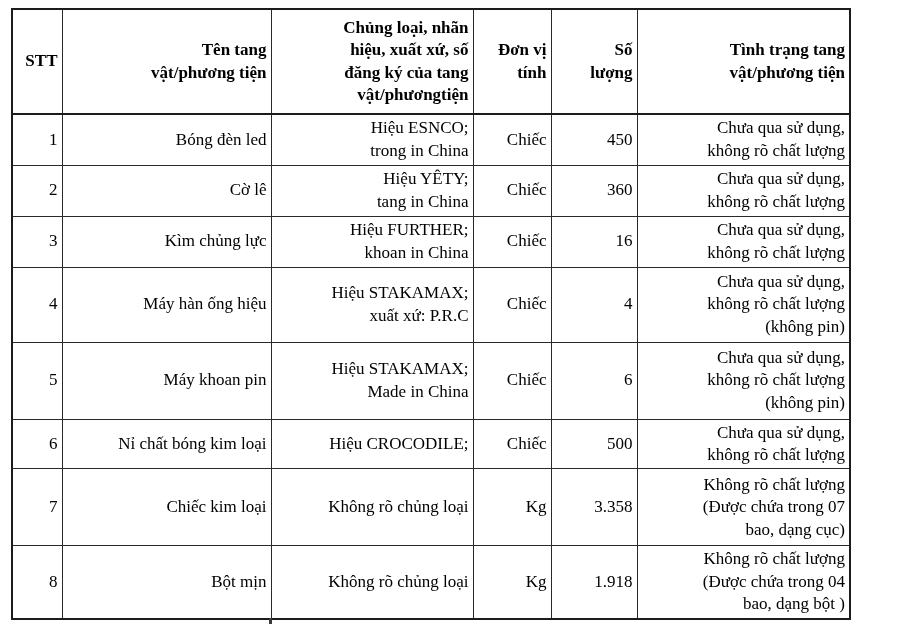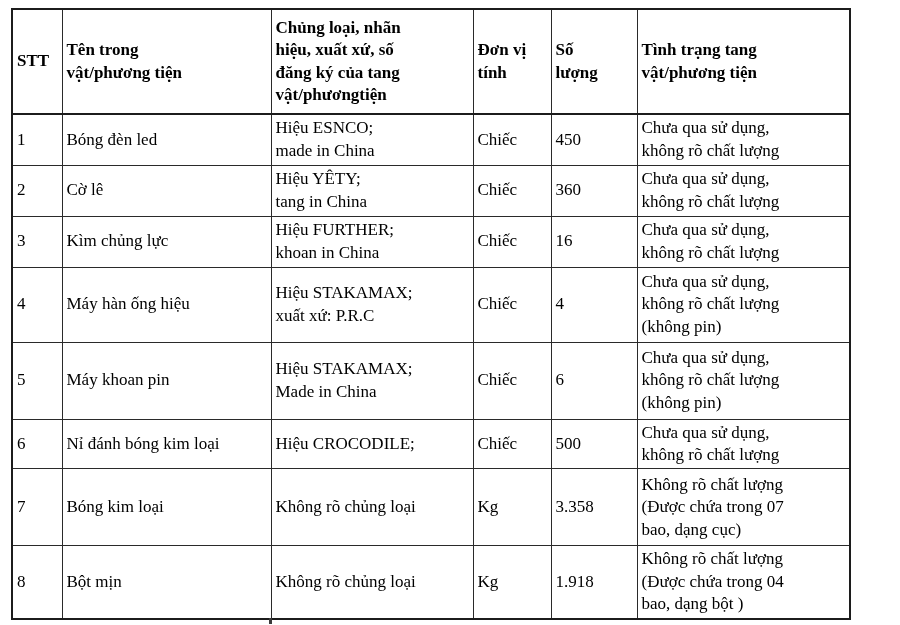--- a/index.html
+++ b/index.html
@@ -23,21 +23,21 @@
     left: 11px;
     top: 8px;
     border-collapse: collapse;
     table-layout: fixed;
     width: 840px;
     border: 2px solid #1c1c1c;
   }
   table.seized-goods td, table.seized-goods th {
     border: 1px solid #2a2a2a;
     vertical-align: middle;
-    text-align: left;
+    text-align: right;
     white-space: pre-line;
     font-size: 17px;
     line-height: 1.32;
     padding: 2px 4px;
     overflow: hidden;
   }
   table.seized-goods th {
     font-weight: bold;
     border-bottom: 2px solid #1c1c1c;
   }
@@ -75,40 +75,40 @@
       <col style="width:50px">
       <col style="width:209px">
       <col style="width:202px">
       <col style="width:78px">
       <col style="width:86px">
       <col style="width:213px">
     </colgroup>
     <thead>
       <tr class="rh-header">
         <th>STT</th>
-        <th>Tên trong
+        <th>Tên tang
 vật/phương tiện</th>
         <th>Chủng loại, nhãn
 hiệu, xuất xứ, số
 đăng ký của tang
 vật/phươngtiện</th>
         <th>Đơn vị
 tính</th>
         <th>Số
 lượng</th>
         <th>Tình trạng tang
 vật/phương tiện</th>
       </tr>
     </thead>
     <tbody>
       <tr class="rh-1">
         <td class="col-stt">1</td>
         <td class="col-name">Bóng đèn led</td>
         <td class="col-type">Hiệu ESNCO;
-made in China</td>
+trong in China</td>
         <td class="col-unit">Chiếc</td>
         <td class="col-qty">450</td>
         <td class="col-status">Chưa qua sử dụng,
 không rõ chất lượng</td>
       </tr>
       <tr class="rh-2">
         <td class="col-stt">2</td>
         <td class="col-name">Cờ lê</td>
         <td class="col-type">Hiệu YÊTY;
 tang in China</td>
@@ -144,30 +144,30 @@
         <td class="col-type">Hiệu STAKAMAX;
 Made in China</td>
         <td class="col-unit">Chiếc</td>
         <td class="col-qty">6</td>
         <td class="col-status">Chưa qua sử dụng,
 không rõ chất lượng
 (không pin)</td>
       </tr>
       <tr class="rh-6">
         <td class="col-stt">6</td>
-        <td class="col-name">Nỉ đánh bóng kim loại</td>
+        <td class="col-name">Nỉ chất bóng kim loại</td>
         <td class="col-type">Hiệu CROCODILE;</td>
         <td class="col-unit">Chiếc</td>
         <td class="col-qty">500</td>
         <td class="col-status">Chưa qua sử dụng,
 không rõ chất lượng</td>
       </tr>
       <tr class="rh-7">
         <td class="col-stt">7</td>
-        <td class="col-name">Bóng kim loại</td>
+        <td class="col-name">Chiếc kim loại</td>
         <td class="col-type">Không rõ chủng loại</td>
         <td class="col-unit">Kg</td>
         <td class="col-qty">3.358</td>
         <td class="col-status">Không rõ chất lượng
 (Được chứa trong 07
 bao, dạng cục)</td>
       </tr>
       <tr class="rh-8">
         <td class="col-stt">8</td>
         <td class="col-name">Bột mịn</td>

